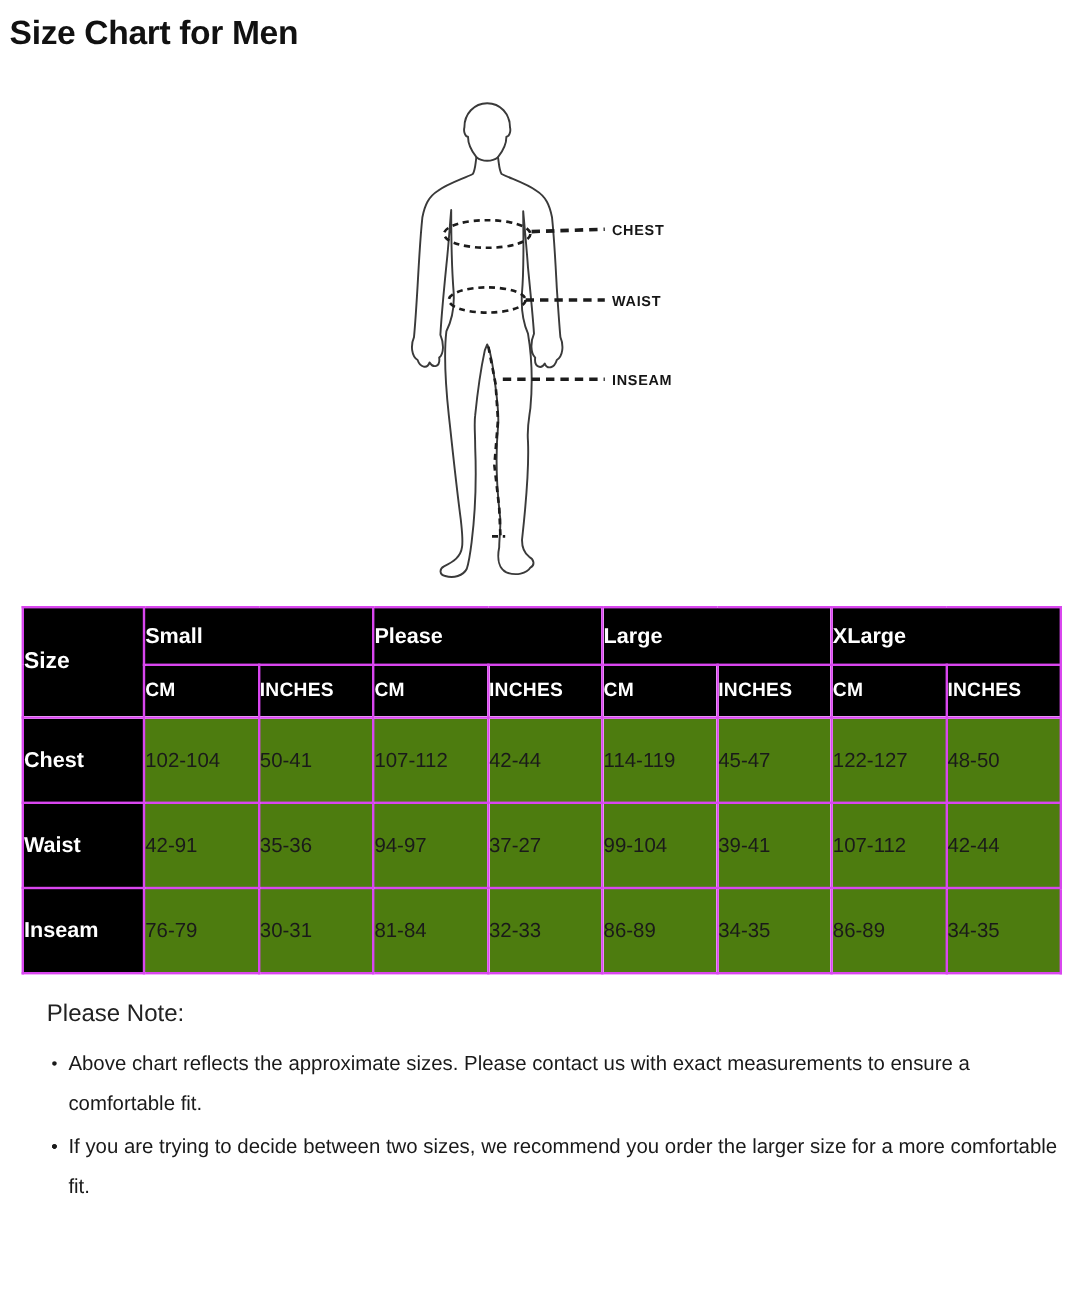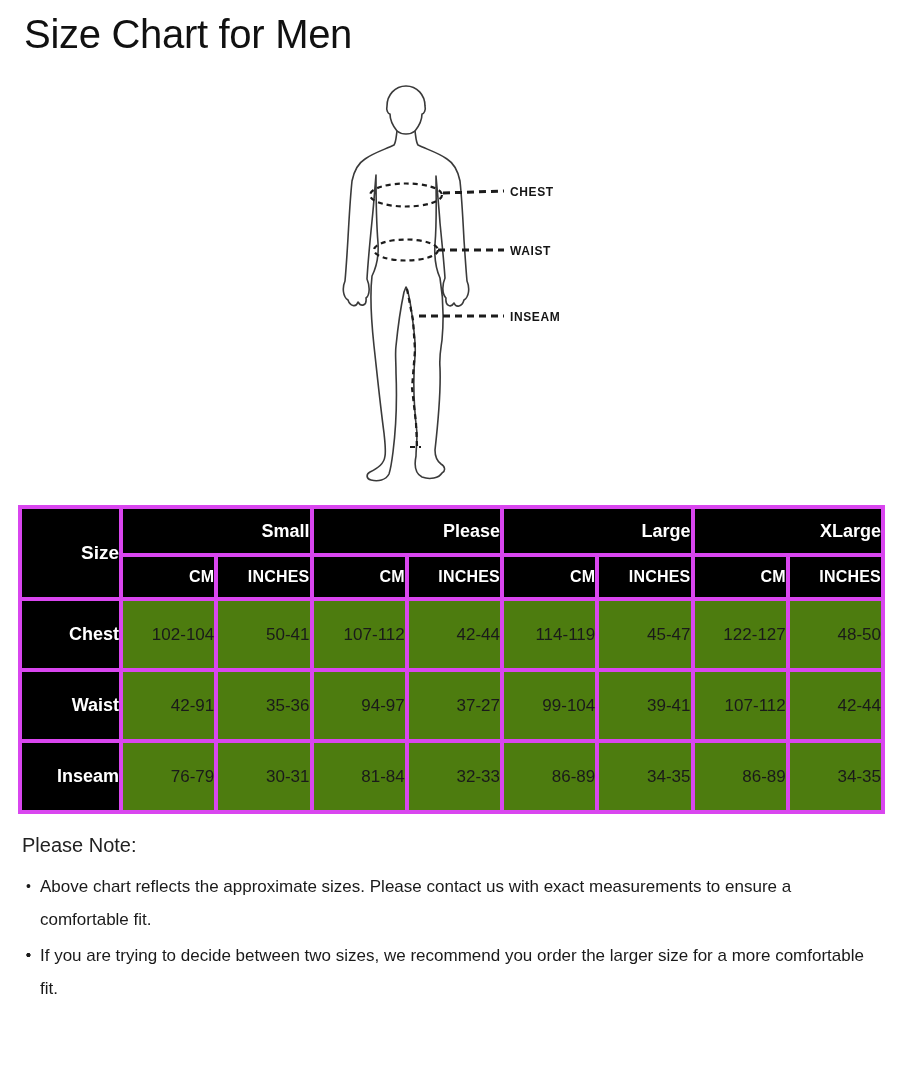--- a/index.html
+++ b/index.html
@@ -13,24 +13,24 @@
     position: relative;
     width: 905px;
     height: 1080px;
     background: #ffffff;
     overflow: hidden;
   }
 
   
   .page-title {
     position: absolute;
-    left: 24px;
+    left: 8px;
     top: 12px;
-    font-size: 40px;
-    font-weight: 400;
+    font-size: 28px;
+    font-weight: 700;
     color: #111111;
     letter-spacing: -0.3px;
   }
 
   
   .diagram {
     position: absolute;
     left: 340px;
     top: 78px;
     width: 240px;
@@ -40,22 +40,22 @@
   
   table.size-chart {
     position: absolute;
     left: 18px;
     top: 505px;
     width: 867px;
     border-collapse: collapse;
     table-layout: fixed;
   }
   table.size-chart th, table.size-chart td {
-    border: 4px solid #d946ef;
-    text-align: right;
+    border: 2px solid #d946ef;
+    text-align: left;
     vertical-align: middle;
     overflow: hidden;
   }
   .hdr {
     background: #000000;
     color: #ffffff;
     font-weight: 700;
   }
   th.corner { font-size: 19px; }
   th.group  { font-size: 18px; height: 48px; }
@@ -69,21 +69,21 @@
   td.val {
     background: #4d7c0f;
     color: #1a1a1a;
     font-size: 17px;
     height: 71px;
   }
 
   
   .notes {
     position: absolute;
-    left: 22px;
+    left: 39px;
     top: 834px;
     width: 866px;
   }
   .notes-heading {
     font-size: 20px;
     font-weight: 400;
     color: #222222;
   }
   .notes ul {
     list-style: none;

